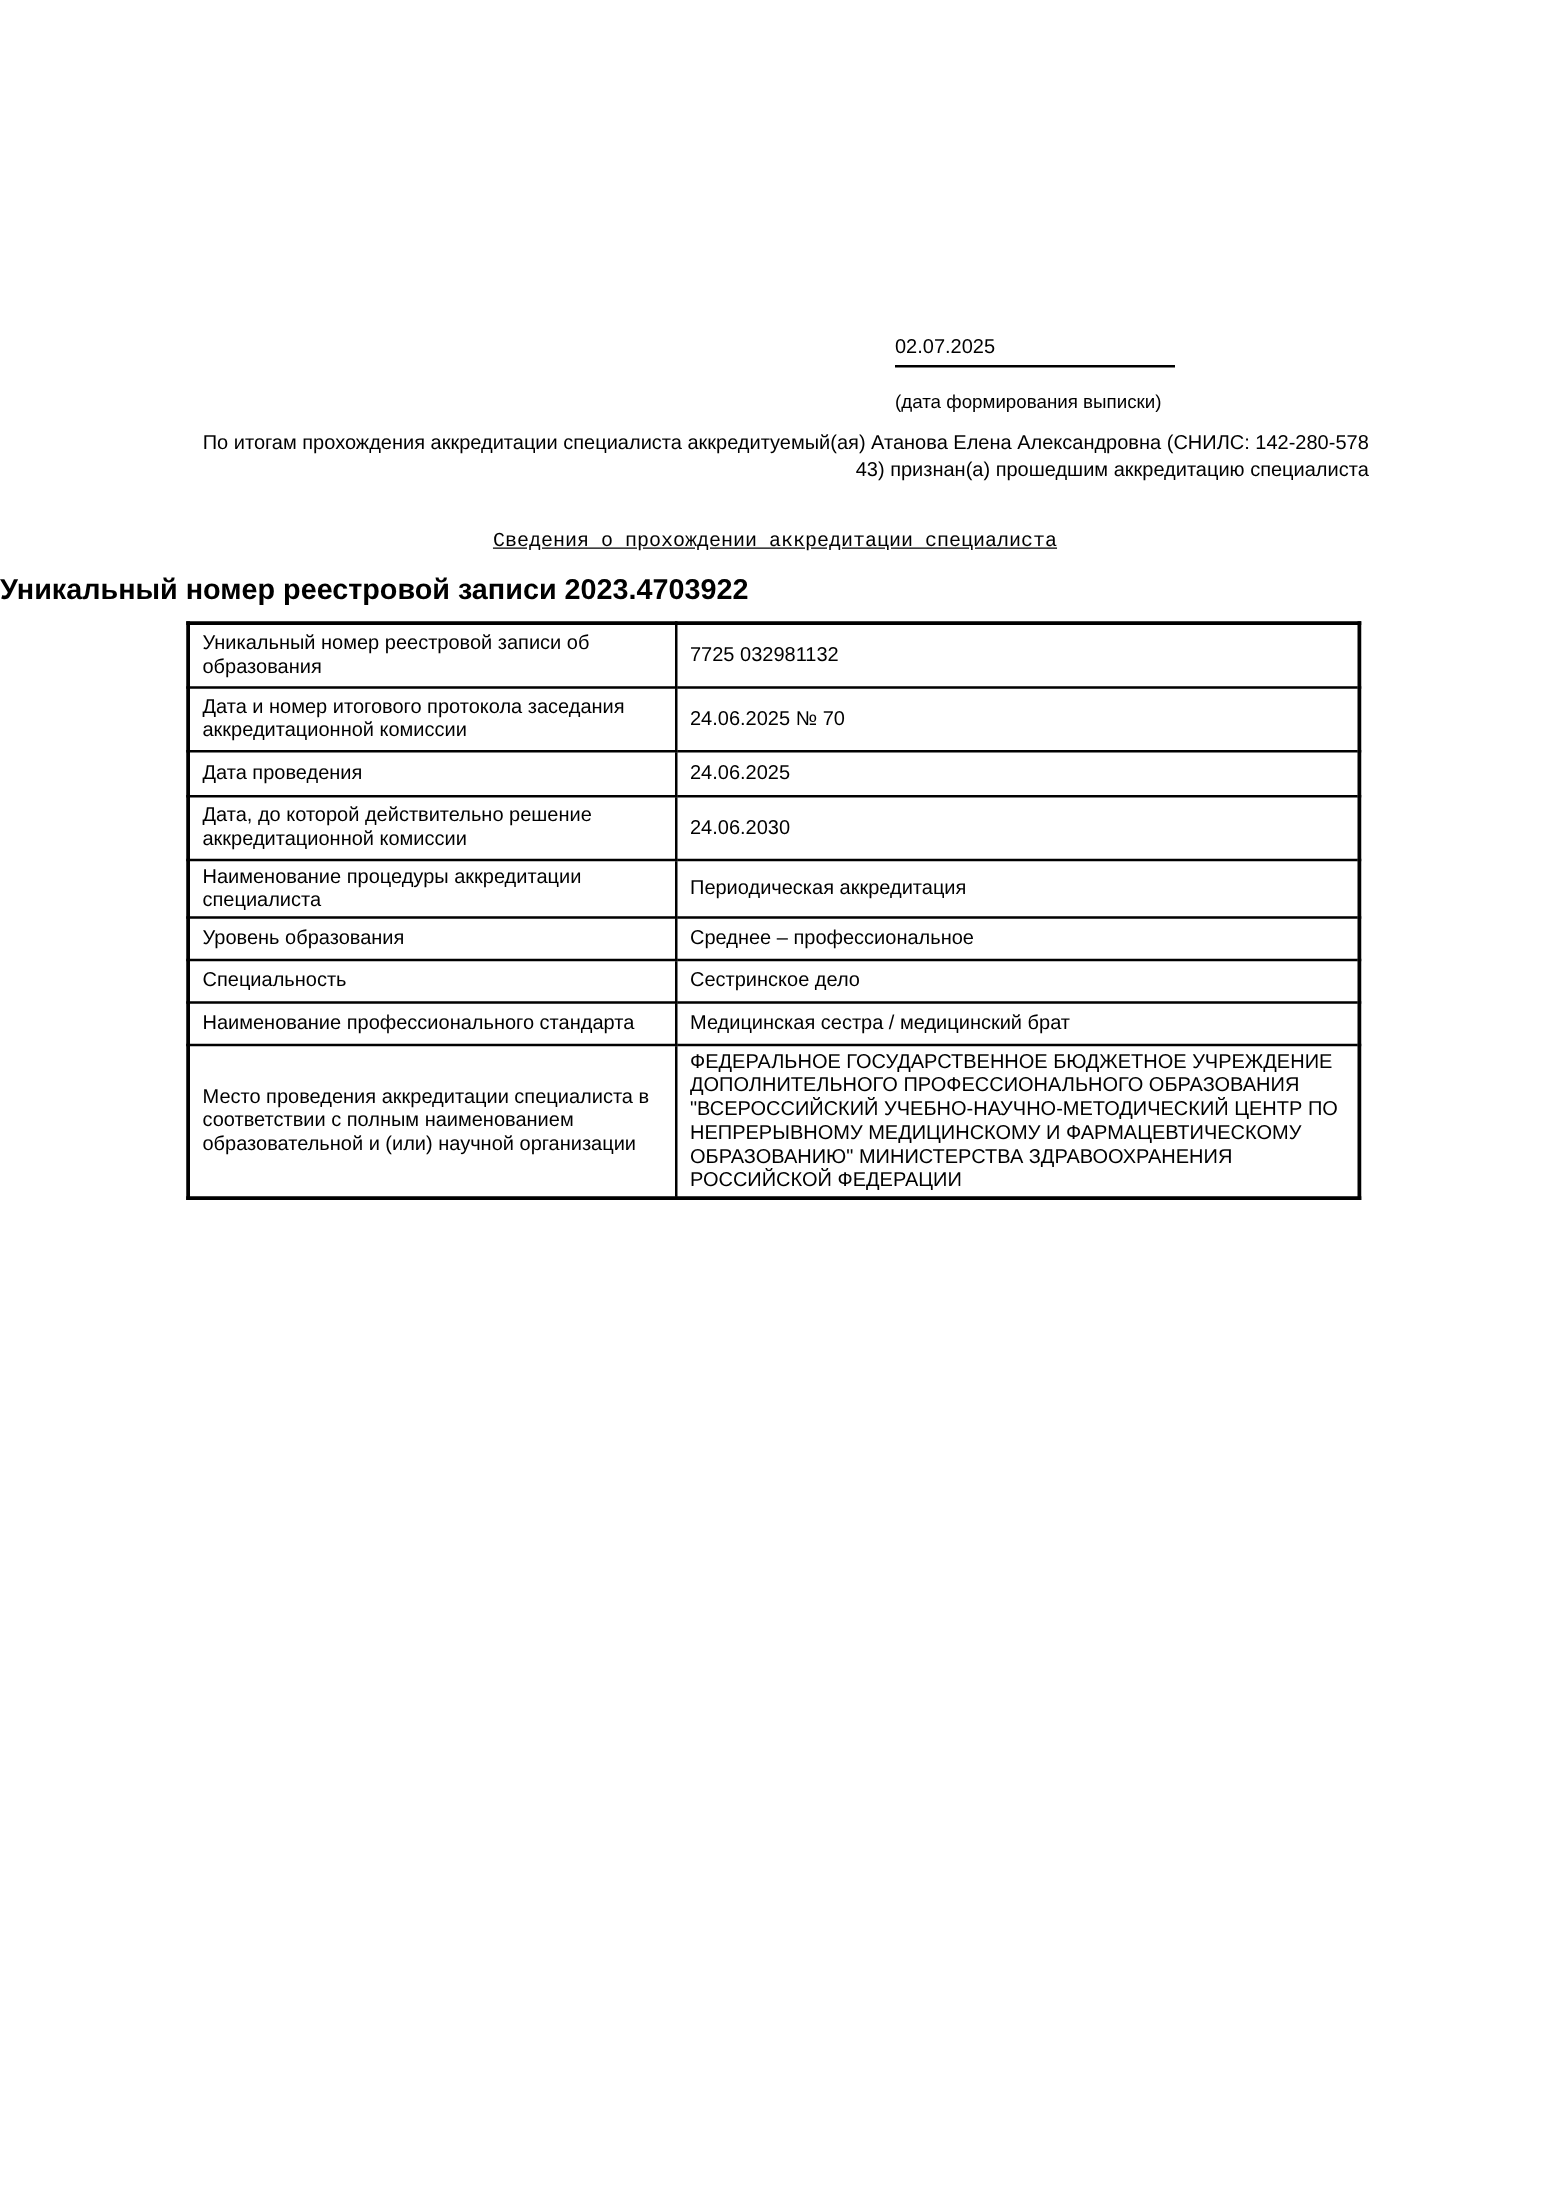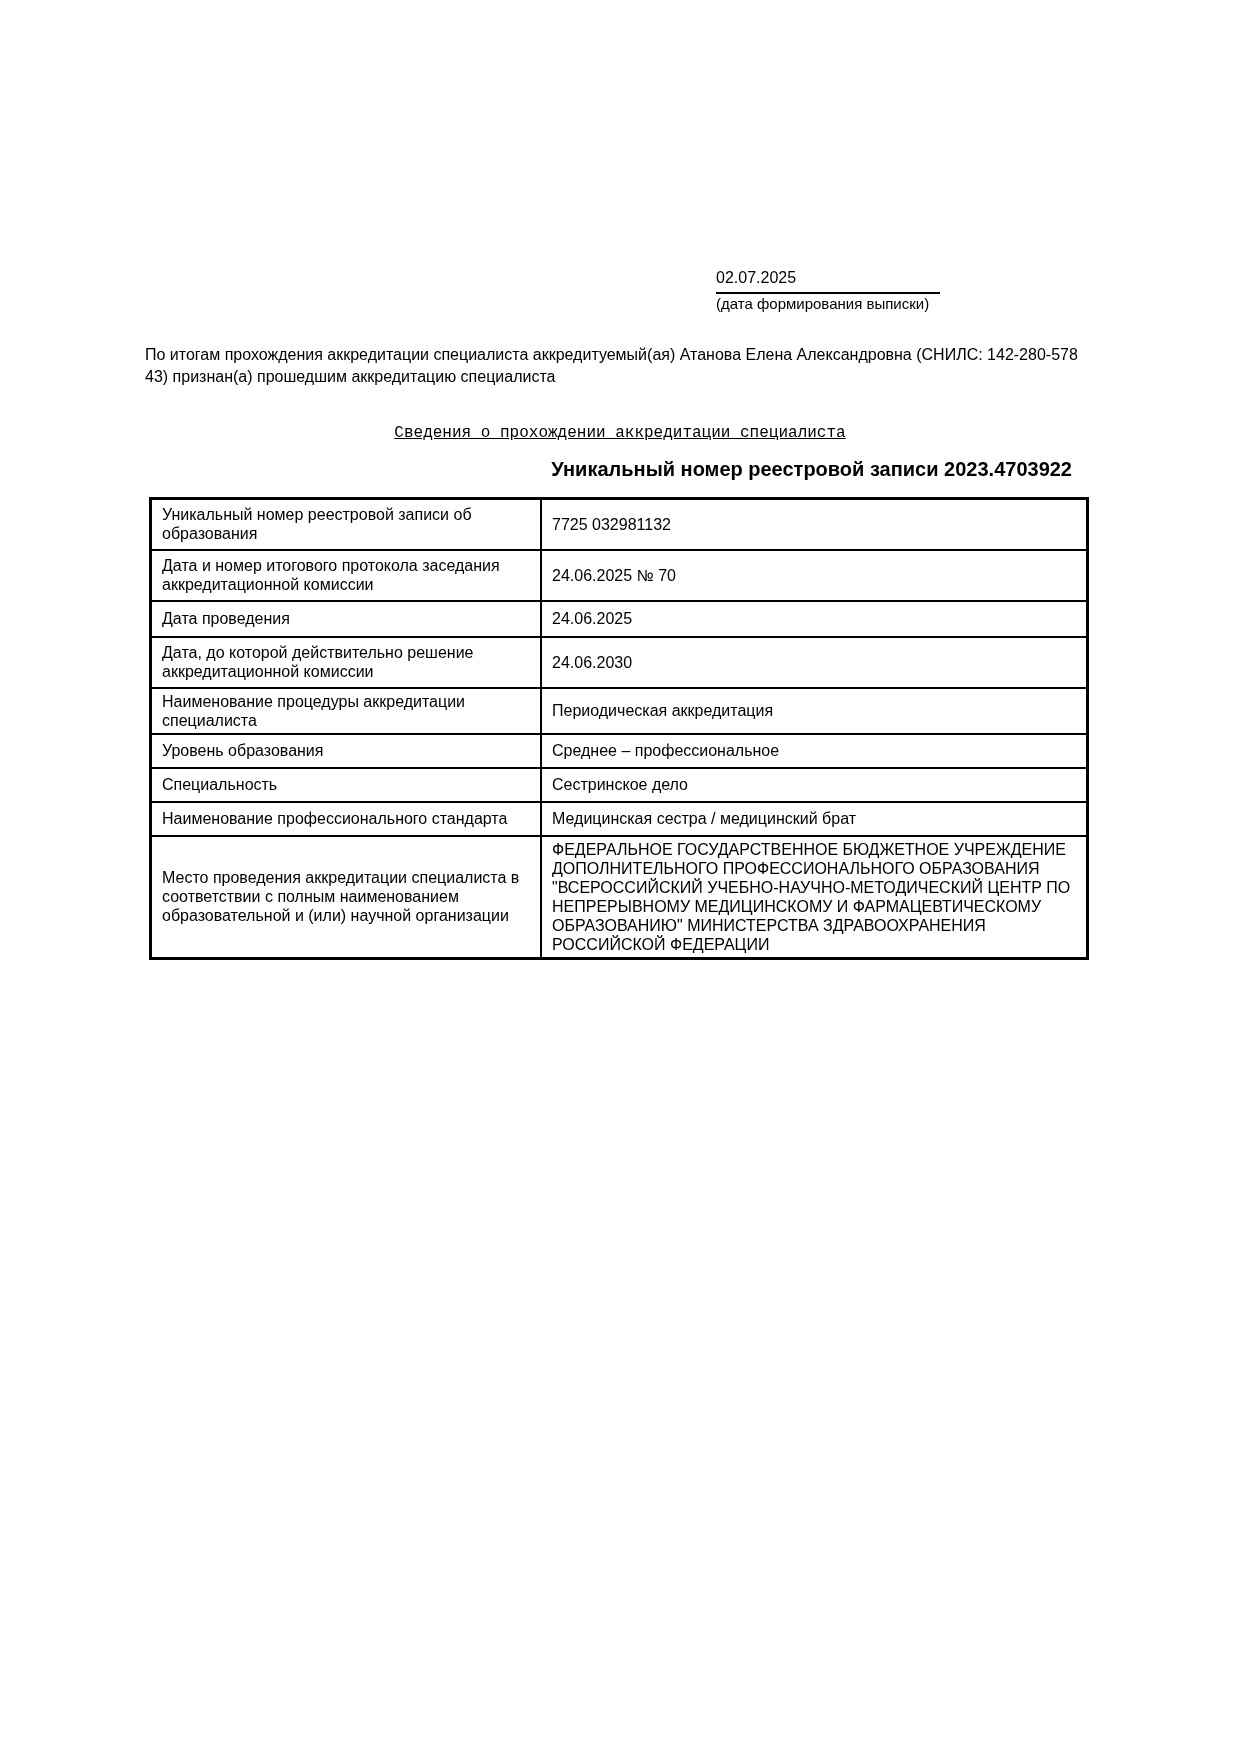--- a/index.html
+++ b/index.html
@@ -31,49 +31,49 @@
     font-size: 16px;
     line-height: 20px;
   }
   .date-value {
     display: block;
     padding-bottom: 4px;
     border-bottom: 2px solid #000000;
   }
   .date-caption {
     display: block;
-    padding-top: 0;
+    padding-top: 18px;
     font-size: 15px;
   }
   .intro-paragraph {
     position: absolute;
     top: 344px;
     left: 145px;
     width: 950px;
-    text-align: left;
+    text-align: right;
     font-size: 16px;
     line-height: 22px;
   }
   .section-heading {
     position: absolute;
     top: 424px;
     left: 0;
     width: 1240px;
     text-align: center;
     font-size: 16px;
     text-decoration: underline;
     font-family: Liberation Mono, monospace;
   }
   .registry-line {
     position: absolute;
     top: 458px;
     left: 0;
     width: 1072px;
-    text-align: right;
-    font-size: 20px;
+    text-align: left;
+    font-size: 23px;
     font-weight: bold;
   }
   table.acc-table {
     position: absolute;
     top: 497px;
     left: 149px;
     width: 940px;
     border-collapse: collapse;
     border: 3px solid #000000;
     table-layout: fixed;

